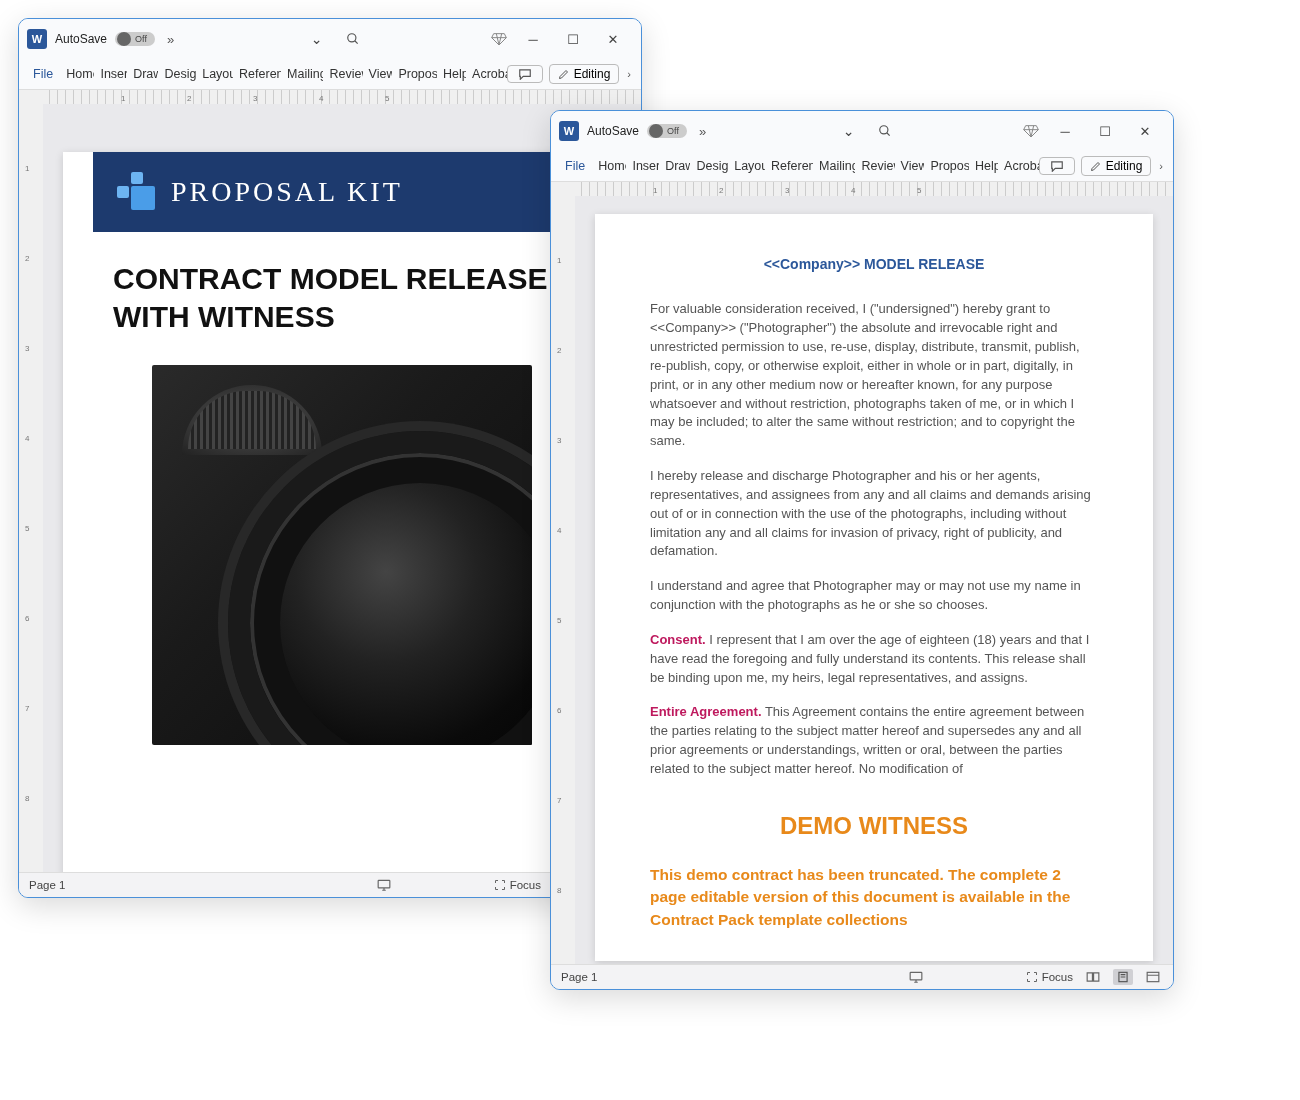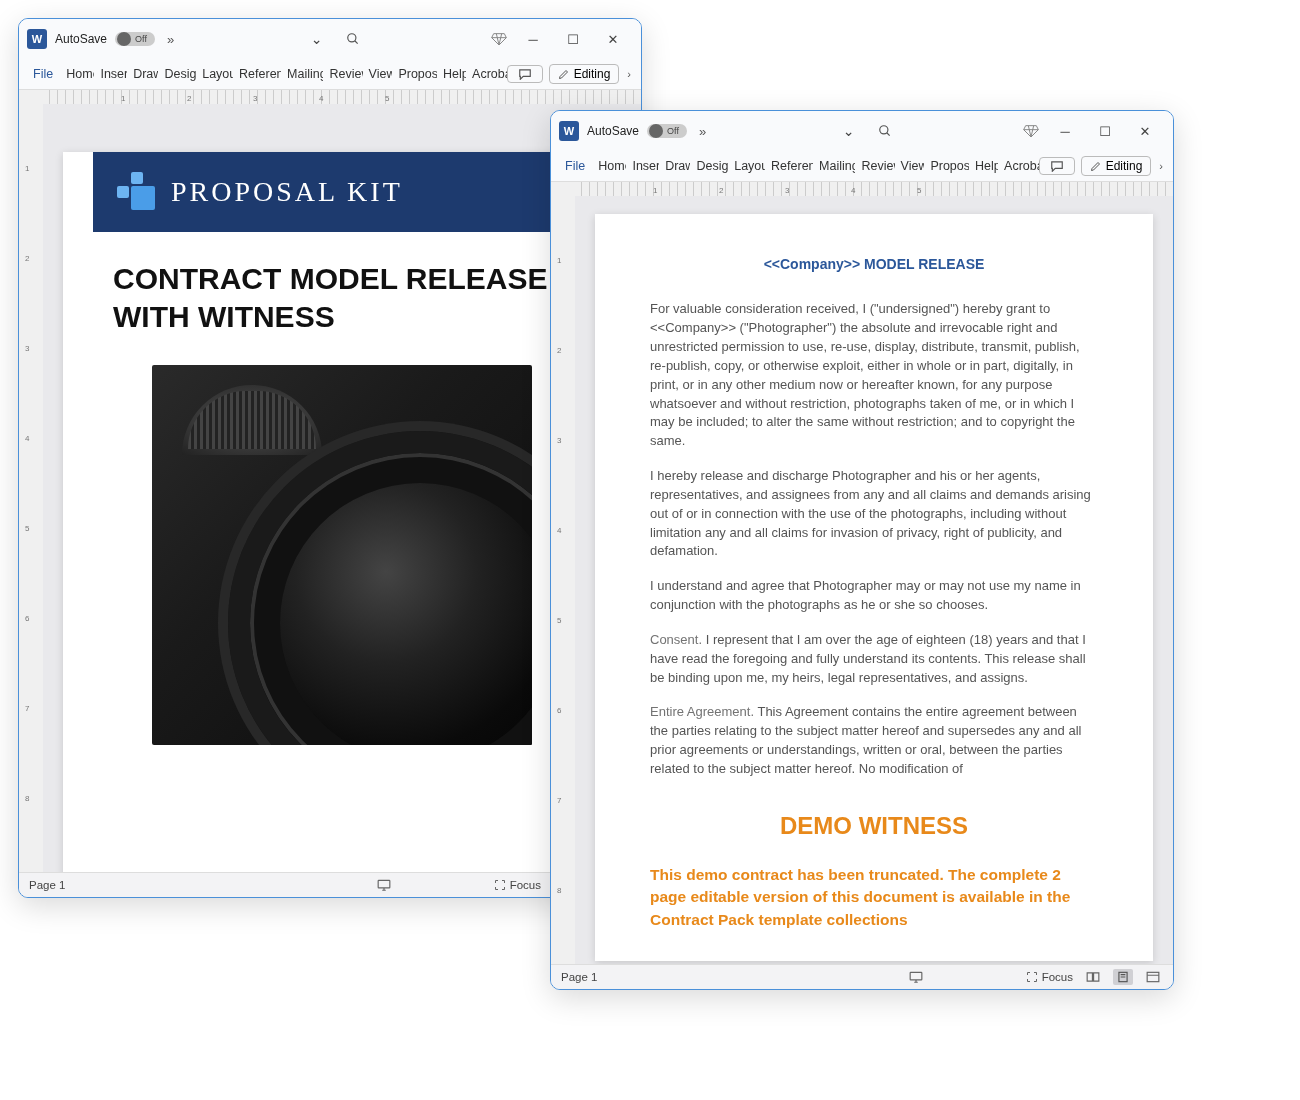--- a/index.html
+++ b/index.html
@@ -230,21 +230,21 @@
 .page2-inner { padding: 40px 55px 30px; font-size: 13px; color: #555; line-height: 1.45; }
 .job-num { text-align: right; font-size: 13px; color: #666; margin-bottom: 18px; }
 .doc2-title {
   text-align: center;
   color: #2b579a;
   font-weight: 600;
   font-size: 14px;
   margin-bottom: 26px;
 }
 .para { margin-bottom: 16px; text-align: left; }
-.para-label { font-weight: 400; color: #737373; }
+.para-label { font-weight: 700; color: #be185d; }
 .demo-title {
   text-align: center;
   color: #e8891a;
   font-size: 24px;
   font-weight: 700;
   margin: 30px 0 20px;
 }
 .demo-text {
   color: #e8891a;
   font-size: 15.5px;

